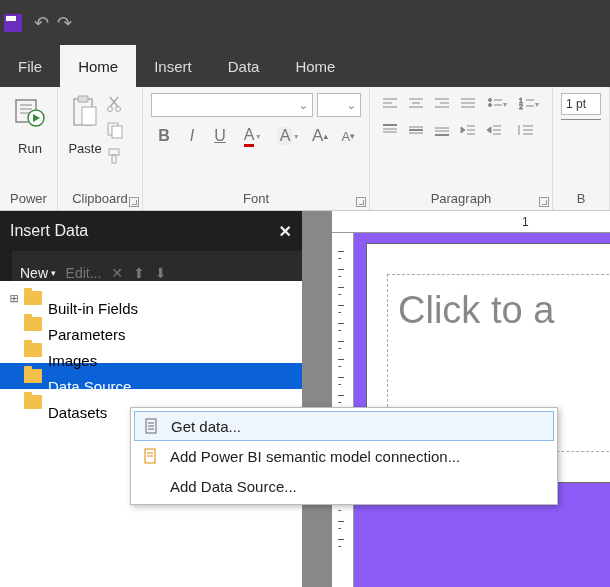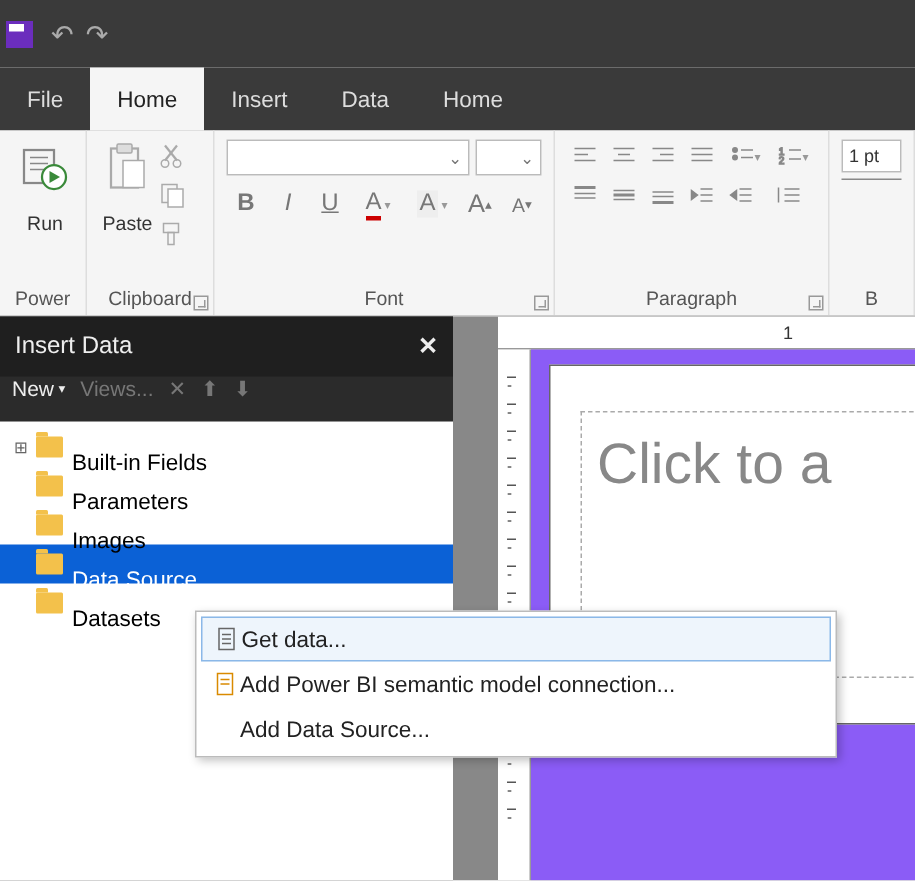--- a/index.html
+++ b/index.html
@@ -42,21 +42,21 @@
 
 .border-group { flex: 1; }
 .border-top { display: flex; align-items: flex-end; gap: 4px; padding: 2px; }
 .ptbox { width: 40px; height: 22px; border: 1px solid #bbb; background: #fff; font-size: 12px; display: flex; align-items: center; padding: 0 4px; color: #333; }
 
 .main-area { display: flex; height: calc(587px - 45px - 42px - 124px); position: relative; }
 
 .panel { width: 302px; background: #1f1f1f; display: flex; flex-direction: column; }
 .panel-header { height: 40px; background: #1f1f1f; color: #eee; display: flex; align-items: center; justify-content: space-between; padding: 0 10px; font-size: 16px; }
 .panel-close { color: #eee; font-size: 16px; font-weight: bold; cursor: pointer; }
-.panel-toolbar { height: 30px; background: #2b2b2b; display: flex; align-items: flex-start; padding: 0 8px; gap: 10px; font-size: 14px; }
+.panel-toolbar { height: 30px; background: #2b2b2b; display: flex; align-items: flex-end; padding: 0 8px; gap: 10px; font-size: 14px; margin-left: 12px; }
 .panel-toolbar .newbtn { color: #eee; display: flex; align-items: center; gap: 3px; }
 .panel-toolbar .disabled { color: #777; }
 .panel-toolbar .ticon { color: #777; font-size: 14px; }
 
 .tree { background: #fff; flex: 1; padding: 4px 0; font-size: 15px; }
 .tree-item { display: flex; align-items: center; height: 26px; padding-left: 8px; gap: 4px; cursor: pointer; }
 .tree-item.selected { background: #0b61d6; color: #fff; }
 .tree-item .expander { width: 12px; text-align: center; color: #666; font-size: 11px; }
 .tree-item.selected .expander { color: #fff; }
 .tree-item .expander.none { visibility: hidden; }
@@ -68,21 +68,21 @@
 .ruler-h { position: absolute; top: 0; left: 30px; right: 0; height: 22px; background: #fff; border-bottom: 1px solid #999; font-size: 11px; color: #333; }
 .ruler-h .mark { position: absolute; top: 4px; font-size: 12px; }
 .ruler-v { position: absolute; top: 22px; left: 30px; width: 22px; bottom: 0; background: #fff; border-right: 1px solid #999; }
 .ruler-v .tick { position: absolute; left: 6px; width: 6px; border-top: 1px solid #555; font-size: 10px; color: #333; }
 .canvas-inner { position: absolute; top: 22px; left: 52px; right: 0; bottom: 0; background: #8b5cf6; }
 .page { position: absolute; top: 10px; left: 12px; right: -40px; background: #fff; border: 1px solid #666; padding: 30px 20px; height: 240px; }
 .page-inner { border: 1px dashed #aaa; padding: 14px 10px; height: 100%; }
 .placeholder-text { font-size: 38px; color: #888; white-space: nowrap; font-weight: 300; }
 
 .context-menu { position: absolute; top: 407px; left: 130px; width: 428px; background: #fff; border: 1px solid #bbb; box-shadow: 2px 2px 6px rgba(0,0,0,0.25); padding: 3px; z-index: 100; }
-.context-menu .item { display: flex; align-items: center; height: 30px; padding: 0 8px; font-size: 15px; color: #222; cursor: pointer; }
+.context-menu .item { display: flex; align-items: center; height: 30px; padding: 0 8px; font-size: 15px; color: #222; gap: 10px; cursor: pointer; }
 .context-menu .item.hl { border: 1px solid #8bb8e8; background: #eef5fc; }
 .context-menu .cicon { width: 18px; height: 18px; display: flex; align-items: center; justify-content: center; }
 </style>
 </head>
 <body>
 
 <div class="titlebar">
   <div class="save-icon"></div>
   <span class="undo-icon">↶</span>
   <span class="redo-icon">↷</span>
@@ -300,21 +300,21 @@
   <div class="panel">
     <div class="panel-header">
       <span>Insert Data</span>
       <span class="panel-close">✕</span>
     </div>
     <div class="panel-toolbar">
       <span class="newbtn">
           <span>New</span> 
           <span style="font-size:9px">▾</span>
         </span>
-      <span class="disabled">Views...</span>
+      <span class="disabled">Edit...</span>
       <span class="ticon">✕</span>
       <span class="ticon">⬆</span>
       <span class="ticon">⬇</span>
     </div>
     <div class="tree">
       <div class="tree-item">
         <span class="expander">⊞</span>
         <span class="folder-icon"></span>
         <span class="tlabel">Built-in Fields</span>
       </div>

